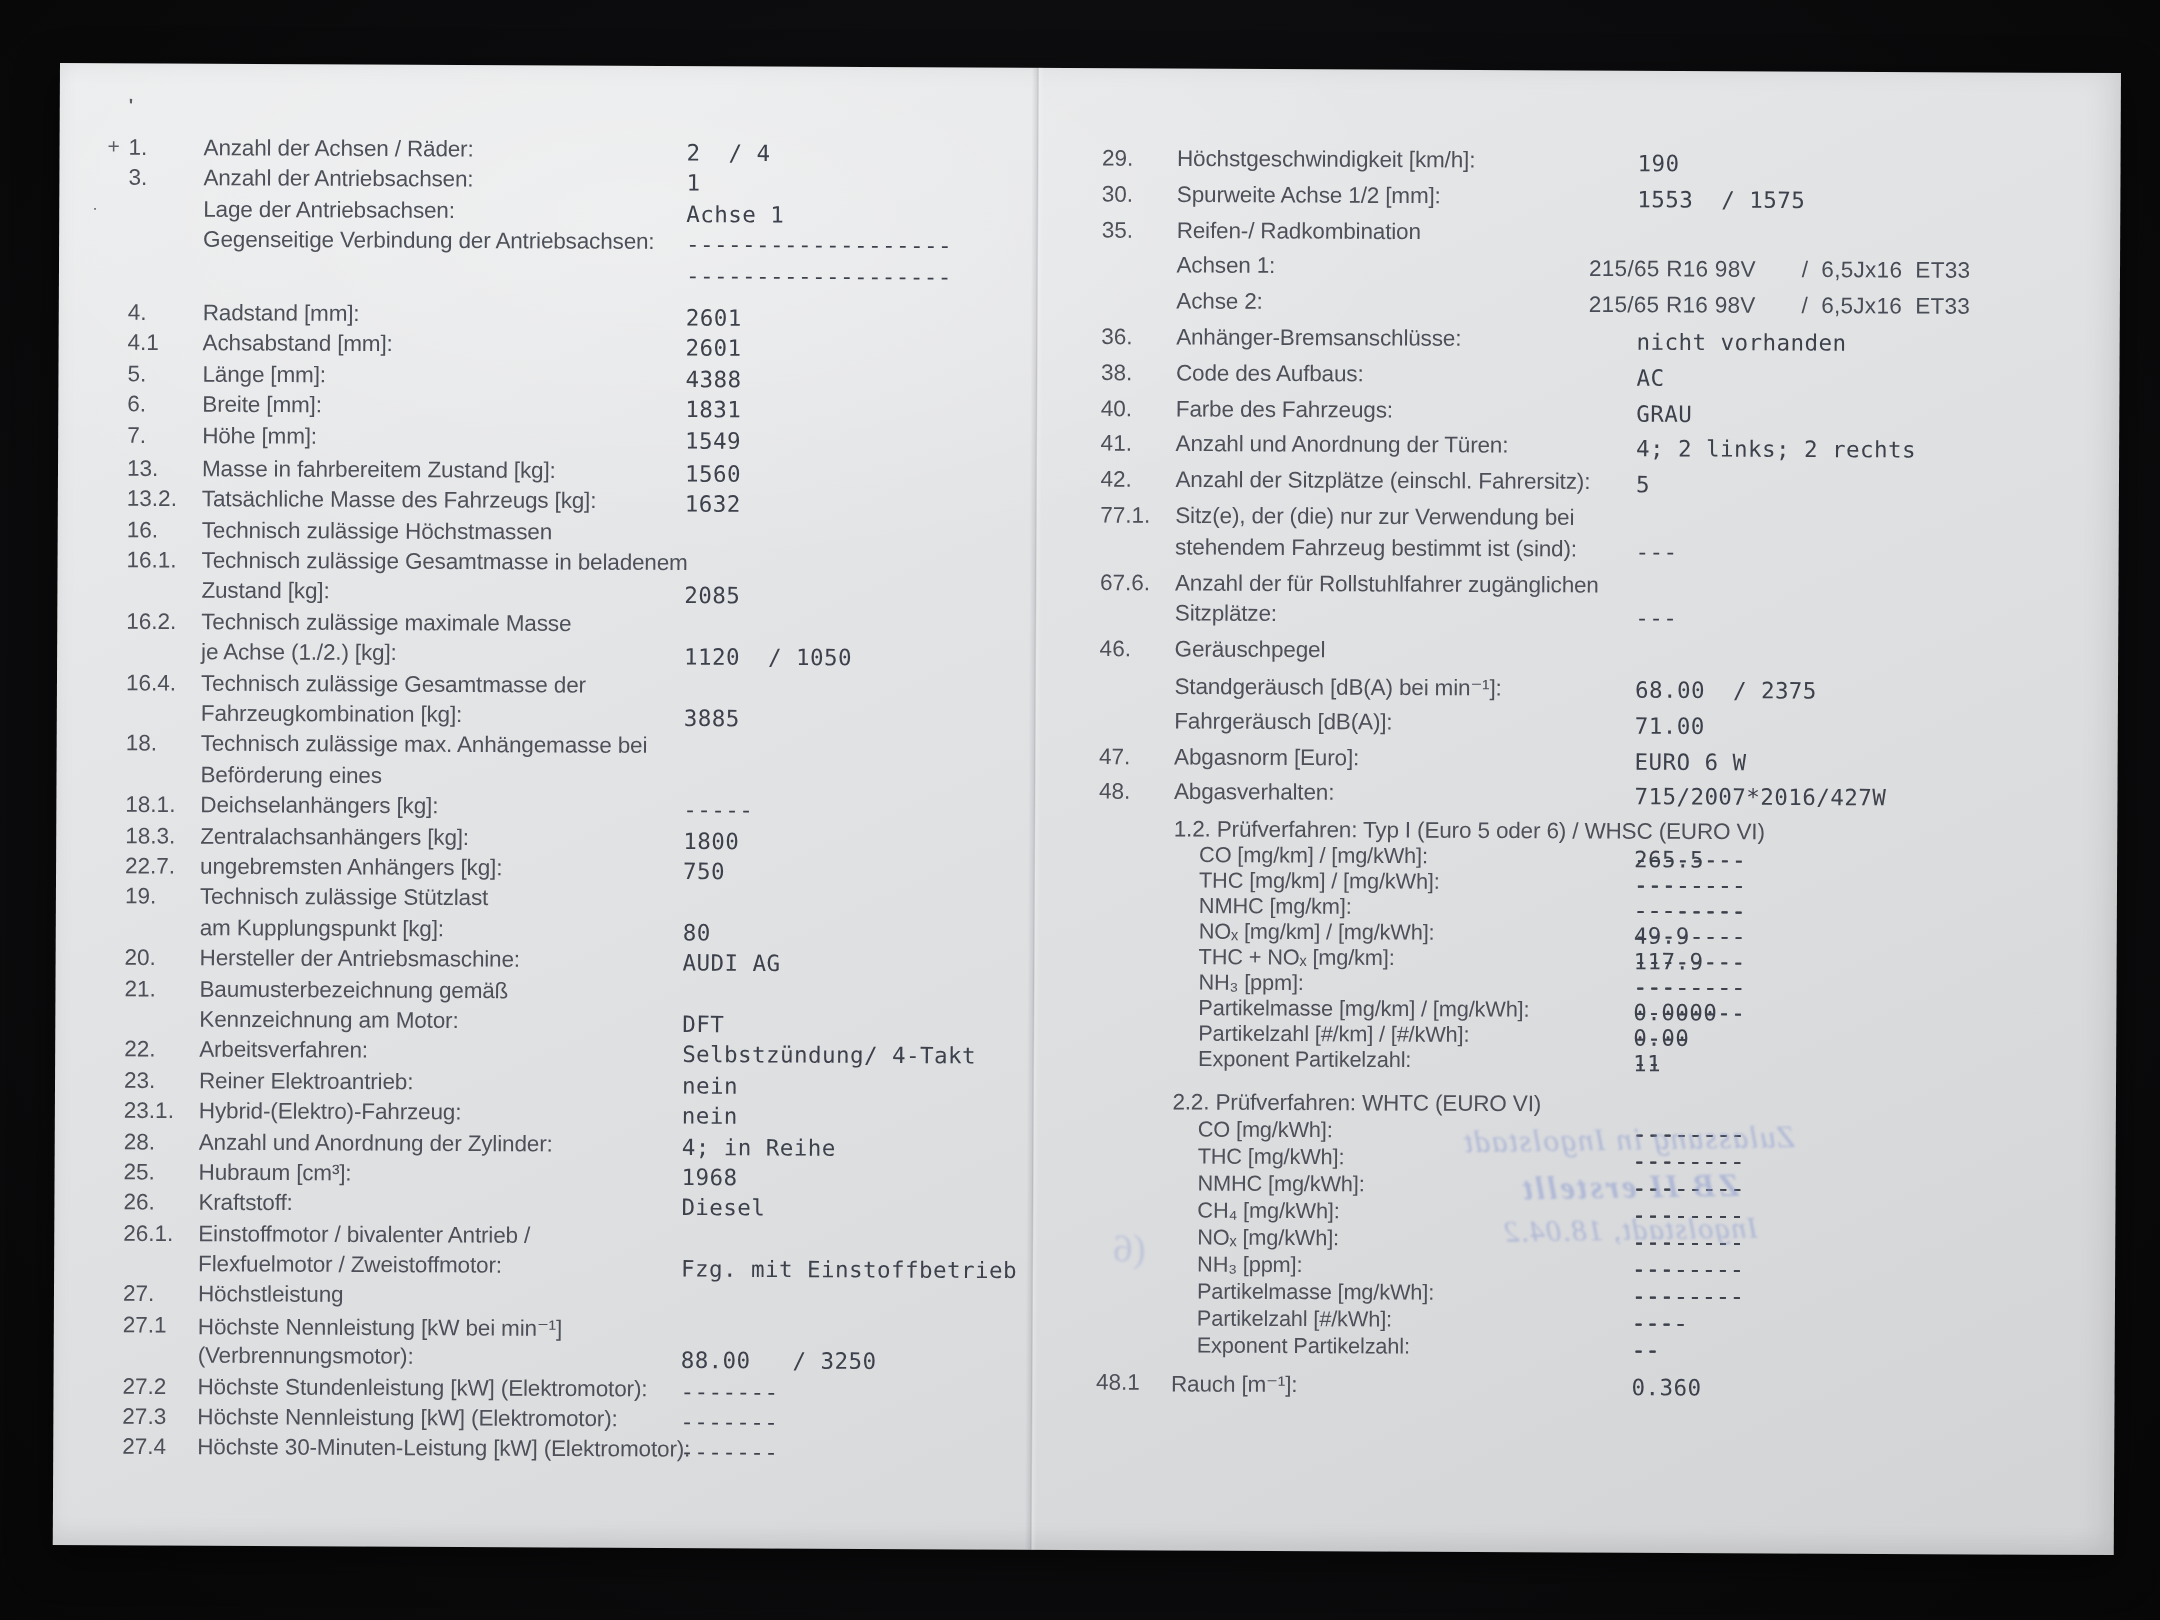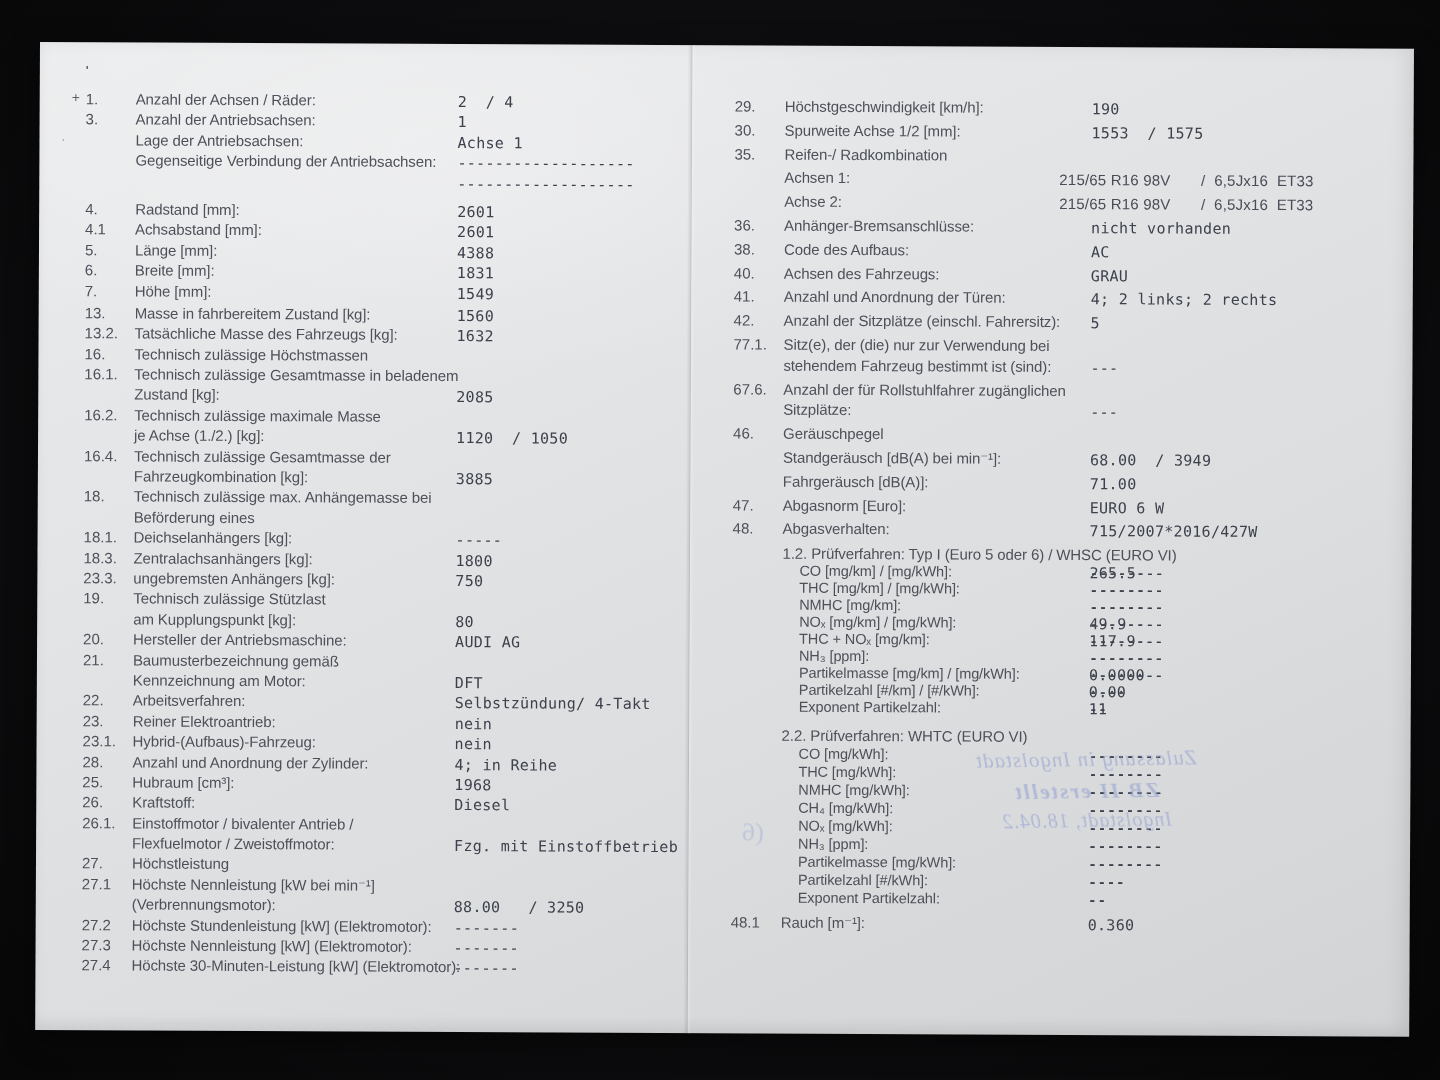--- a/index.html
+++ b/index.html
@@ -176,21 +176,21 @@
             <div class="line"><span class="lbl">Deichselanhängers [kg]:</span><span class="val ">-----</span></div>
           </div>
         </div>
         <div class="row lmain">
           <span class="num">18.3.</span>
           <div class="lines">
             <div class="line"><span class="lbl">Zentralachsanhängers [kg]:</span><span class="val ">1800</span></div>
           </div>
         </div>
         <div class="row lmain">
-          <span class="num">23.3.</span>
+          <span class="num">22.7.</span>
           <div class="lines">
             <div class="line"><span class="lbl">ungebremsten Anhängers [kg]:</span><span class="val ">750</span></div>
           </div>
         </div>
         <div class="row lmain">
           <span class="num">19.</span>
           <div class="lines">
             <div class="line"><span class="lbl">Technisch zulässige Stützlast</span></div>
             <div class="line"><span class="lbl">am Kupplungspunkt [kg]:</span><span class="val ">80</span></div>
           </div>
@@ -216,21 +216,21 @@
         </div>
         <div class="row lmain">
           <span class="num">23.</span>
           <div class="lines">
             <div class="line"><span class="lbl">Reiner Elektroantrieb:</span><span class="val ">nein</span></div>
           </div>
         </div>
         <div class="row lmain">
           <span class="num">23.1.</span>
           <div class="lines">
-            <div class="line"><span class="lbl">Hybrid-(Aufbaus)-Fahrzeug:</span><span class="val ">nein</span></div>
+            <div class="line"><span class="lbl">Hybrid-(Elektro)-Fahrzeug:</span><span class="val ">nein</span></div>
           </div>
         </div>
         <div class="row lmain">
           <span class="num">28.</span>
           <div class="lines">
             <div class="line"><span class="lbl">Anzahl und Anordnung der Zylinder:</span><span class="val ">4; in Reihe</span></div>
           </div>
         </div>
         <div class="row lmain">
           <span class="num">25.</span>
@@ -322,21 +322,21 @@
         </div>
         <div class="row main">
           <span class="num">38.</span>
           <div class="lines">
             <div class="line"><span class="lbl">Code des Aufbaus:</span><span class="val ">AC</span></div>
           </div>
         </div>
         <div class="row main">
           <span class="num">40.</span>
           <div class="lines">
-            <div class="line"><span class="lbl">Achsen des Fahrzeugs:</span><span class="val ">GRAU</span></div>
+            <div class="line"><span class="lbl">Farbe des Fahrzeugs:</span><span class="val ">GRAU</span></div>
           </div>
         </div>
         <div class="row main">
           <span class="num">41.</span>
           <div class="lines">
             <div class="line"><span class="lbl">Anzahl und Anordnung der Türen:</span><span class="val ">4; 2 links; 2 rechts</span></div>
           </div>
         </div>
         <div class="row main">
           <span class="num">42.</span>
@@ -360,21 +360,21 @@
         </div>
         <div class="row main">
           <span class="num">46.</span>
           <div class="lines">
             <div class="line"><span class="lbl">Geräuschpegel</span></div>
           </div>
         </div>
         <div class="row main">
           <span class="num"></span>
           <div class="lines">
-            <div class="line"><span class="lbl">Standgeräusch [dB(A) bei min⁻¹]:</span><span class="val ">68.00  / 3949</span></div>
+            <div class="line"><span class="lbl">Standgeräusch [dB(A) bei min⁻¹]:</span><span class="val ">68.00  / 2375</span></div>
           </div>
         </div>
         <div class="row main">
           <span class="num"></span>
           <div class="lines">
             <div class="line"><span class="lbl">Fahrgeräusch [dB(A)]:</span><span class="val ">71.00</span></div>
           </div>
         </div>
         <div class="row main">
           <span class="num">47.</span>

